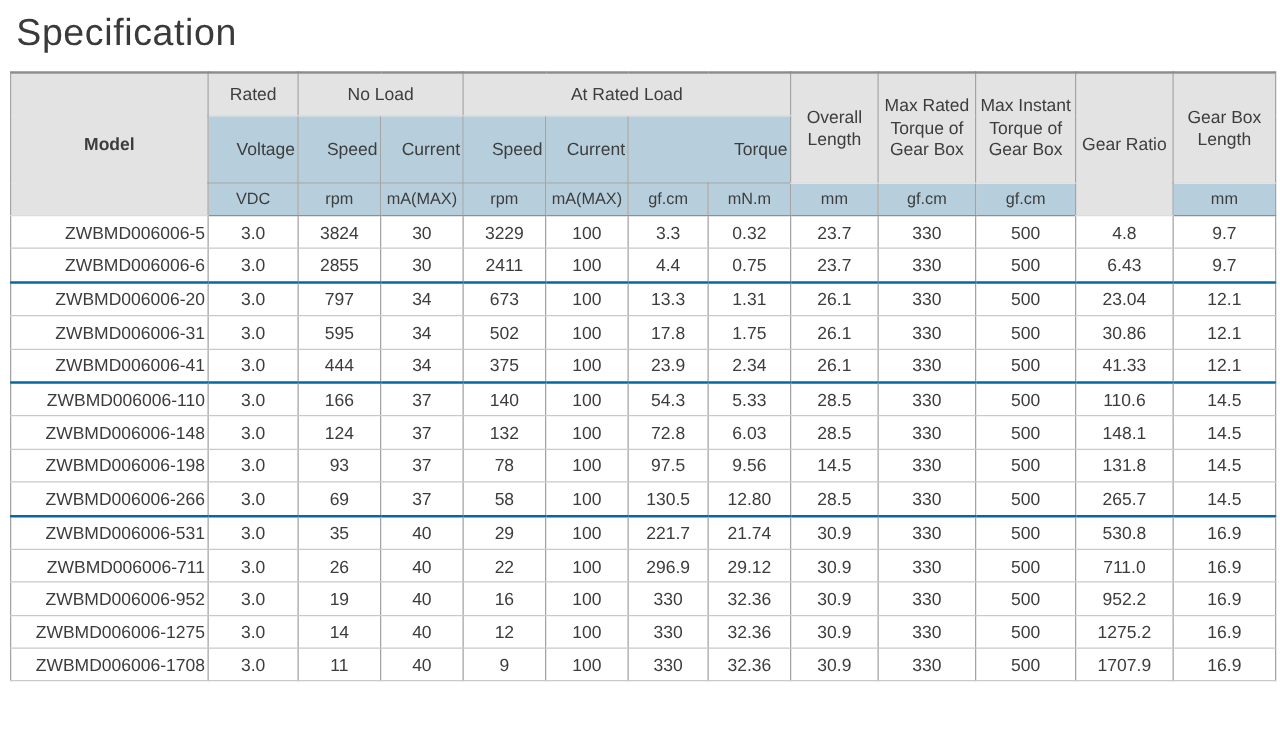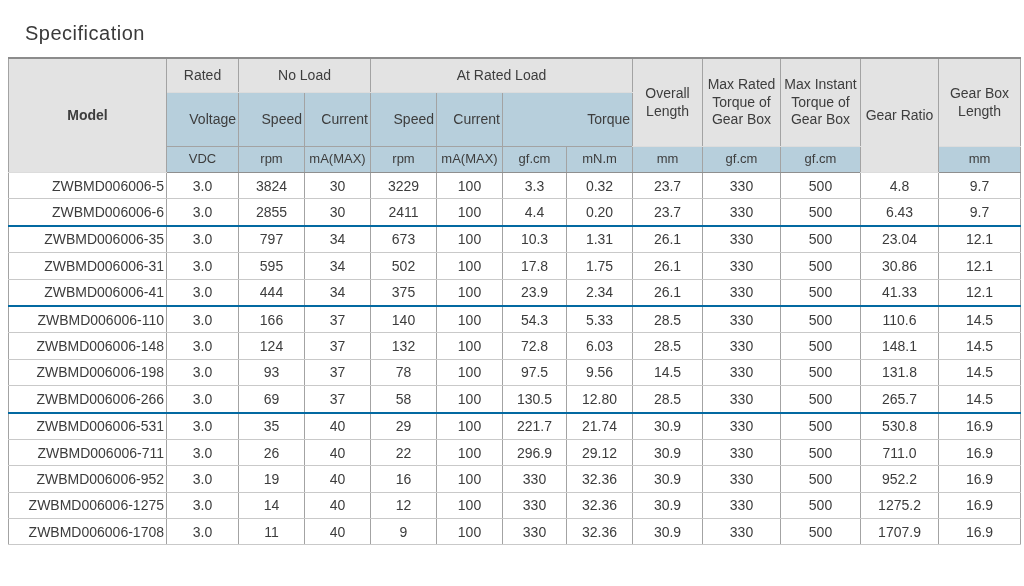--- a/index.html
+++ b/index.html
@@ -13,22 +13,22 @@
     width: 1024px;
     height: 586px;
     position: relative;
     background: #ffffff;
     overflow: hidden;
   }
   .page-title {
     position: absolute;
     left: 13px;
     top: 10px;
-    margin: 12px;
-    font-size: 20px;
+    margin: 0;
+    font-size: 30px;
     font-weight: normal;
     letter-spacing: 0.5px;
     color: #3a3a3a;
   }
   table.spec {
     position: absolute;
     left: 8px;
     top: 57px;
     width: 1012px;
     border-collapse: collapse;
@@ -156,35 +156,35 @@
           <td>9.7</td>
         </tr>
         <tr class="group-end">
           <td class="model-col">ZWBMD006006-6</td>
           <td>3.0</td>
           <td>2855</td>
           <td>30</td>
           <td>2411</td>
           <td>100</td>
           <td>4.4</td>
-          <td>0.20</td>
+          <td>0.75</td>
           <td>23.7</td>
           <td>330</td>
           <td>500</td>
           <td>6.43</td>
           <td>9.7</td>
         </tr>
         <tr>
-          <td class="model-col">ZWBMD006006-35</td>
+          <td class="model-col">ZWBMD006006-20</td>
           <td>3.0</td>
           <td>797</td>
           <td>34</td>
           <td>673</td>
           <td>100</td>
-          <td>10.3</td>
+          <td>13.3</td>
           <td>1.31</td>
           <td>26.1</td>
           <td>330</td>
           <td>500</td>
           <td>23.04</td>
           <td>12.1</td>
         </tr>
         <tr>
           <td class="model-col">ZWBMD006006-31</td>
           <td>3.0</td>

